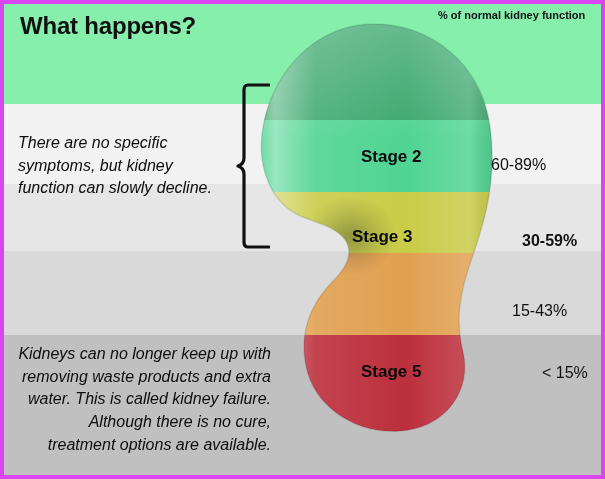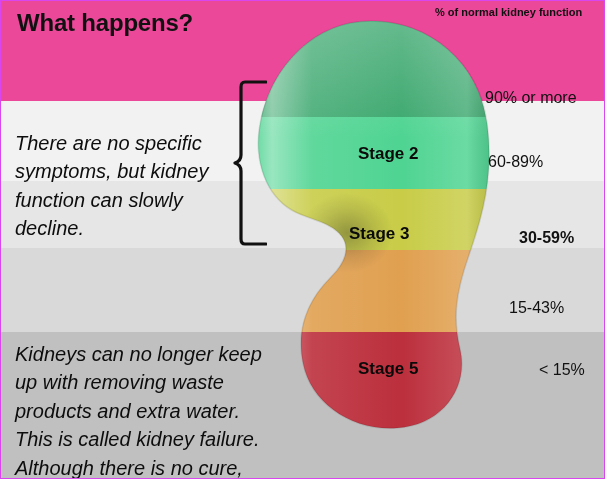--- a/index.html
+++ b/index.html
@@ -4,25 +4,25 @@
 <style>
   html, body {
     margin: 0;
     padding: 0;
     background: #ffffff;
   }
   #canvas {
     position: relative;
     width: 605px;
     height: 479px;
-    background: #ec4899;
+    background: #86efac;
     overflow: hidden;
     font-family: "Liberation Sans", sans-serif;
     box-sizing: border-box;
-    border: 1px solid #d946ef;
+    border: 4px solid #d946ef;
   }
 
   
   .band {
     position: absolute;
     left: 0;
     right: 0;
   }
   #band-1 { top: 100px; height: 80px;  background: #f2f2f2; }
   #band-2 { top: 180px; height: 67px;  background: #e6e6e6; }
@@ -49,27 +49,27 @@
     font-size: 11px;
     font-weight: bold;
     line-height: 1.32;
     color: #111111;
   }
 
   
   .desc {
     position: absolute;
     font-style: italic;
-    font-size: 20px;
+    font-size: 16px;
     line-height: 1.42;
     color: #0d0d0d;
   }
   #desc-1 { left: 14px; top: 128px; width: 205px; }
   #desc-2 { left: 14px; top: 257px; width: 218px; }
-  #desc-3 { left: 14px; top: 339px; width: 253px; }
+  #desc-3 { left: 14px; top: 339px; width: 253px; text-align: right; }
 
   
   .pct {
     position: absolute;
     font-size: 16px;
     color: #111111;
     white-space: nowrap;
   }
   #pct-0 { left: 484px; top: 88px; }
   #pct-1 { left: 487px; top: 152px; }
@@ -192,19 +192,18 @@
                C 78 200 56 200 40 188
                C 16 170 6 136 14 100
                C 26 46 68 2 124 2 Z" fill="none" stroke="#000000" stroke-opacity="0.10" stroke-width="1.6"></path>
     </svg>
   </div>
 
   <div class="stage-label" id="stage-label-1">Stage 2</div>
   <div class="stage-label" id="stage-label-2">Stage 3</div>
   <div class="stage-label" id="stage-label-4">Stage 5</div>
 
-  <div class="pct" id="pct-0">90% or more</div>
   <div class="pct" id="pct-1">60-89%</div>
   <div class="pct" id="pct-2">30-59%</div>
   <div class="pct" id="pct-3">15-43%</div>
   <div class="pct" id="pct-4">&lt; 15%</div>
 
 </div>
 
 </body></html>

